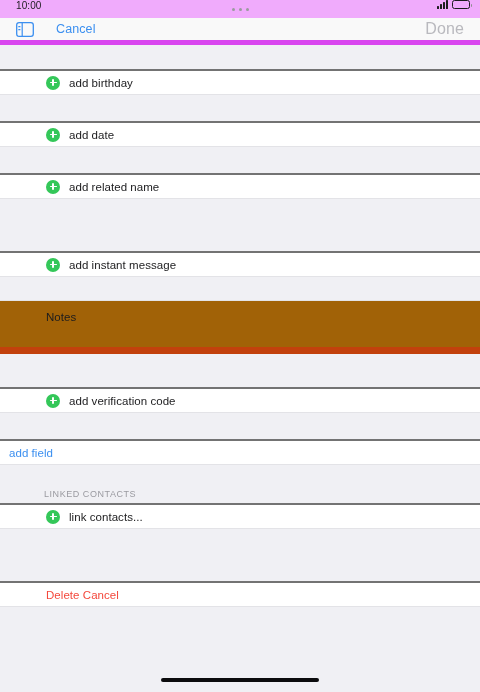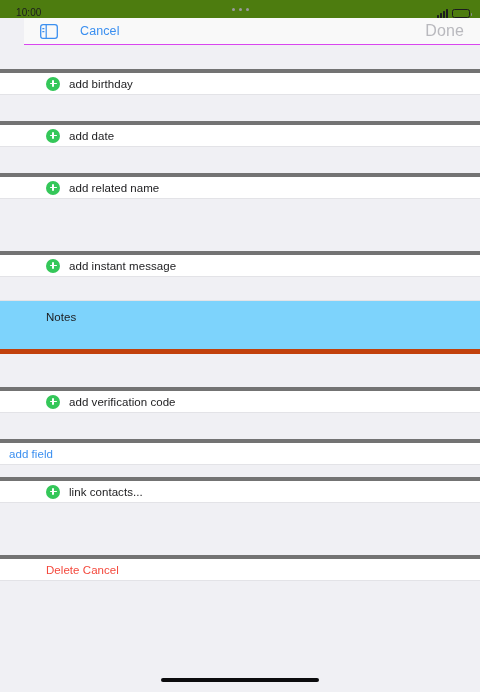--- a/index.html
+++ b/index.html
@@ -19,23 +19,23 @@
     width: 480px;
     height: 692px;
     background: #f0f0f4;
     display: flex;
     flex-direction: column;
   }
 
   
   .statusbar {
     height: 18px;
-    background: #4d7c0f;
-    display: flex;
-    align-items: flex-end;
+    background: #f0abfc;
+    display: flex;
+    align-items: flex-start;
     padding: 0 10px 0 16px;
     flex: 0 0 auto;
     position: relative;
   }
   .status-time {
     font-size: 10px;
     color: #1c1c1e;
     letter-spacing: 0.1px;
     font-weight: 400;
   }
@@ -99,27 +99,26 @@
   .battery .fill {
     height: 100%;
     background: #1c1c1e;
     border-radius: 1px;
   }
 
   
   .navbar {
     height: 27px;
     background: #f9f9f9;
-    border-bottom: 1px solid #d946ef;
+    border-bottom: 5px solid #d946ef;
     display: flex;
     align-items: center;
     padding: 0 16px;
     flex: 0 0 auto;
     box-sizing: border-box;
-    margin-left: 24px;
   }
   .sidebar-toggle {
     width: 18px;
     height: 15px;
     flex: 0 0 auto;
     display: block;
   }
   .nav-cancel {
     color: #3b8ff0;
     font-size: 12.5px;
@@ -138,21 +137,21 @@
     flex: 1 1 auto;
     background: #f0f0f4;
     overflow: hidden;
     position: relative;
   }
   .gap {
     background: #f0f0f4;
   }
   .row {
     background: #ffffff;
-    border-top: 4px solid #737373;
+    border-top: 2px solid #737373;
     border-bottom: 1px solid #e3e3e7;
     height: 26px;
     display: flex;
     align-items: center;
     box-sizing: border-box;
   }
   .plus {
     width: 14px;
     height: 14px;
     border-radius: 50%;
@@ -187,23 +186,23 @@
     letter-spacing: 0.05px;
   }
   .row-label.link {
     color: #3b8ff0;
   }
   .row-label.danger {
     color: #f4483c;
     margin-left: 46px;
   }
   .notes-block {
-    background: #7dd3fc;
+    background: #a16207;
     border-top: 1px solid #e3e3e7;
-    border-bottom: 5px solid #c2410c;
+    border-bottom: 7px solid #c2410c;
     height: 54px;
     box-sizing: border-box;
     padding: 6px 4px 0 46px;
   }
   .notes-placeholder {
     font-size: 11.5px;
     color: #1c1c1e;
     letter-spacing: 0.05px;
   }
   .section-header {
@@ -321,20 +320,23 @@
     </div>
 
     <div class="gap" style="height:26px"></div>
 
     <div class="row">
       <span class="row-label link">add field</span>
     </div>
 
     <div class="gap" style="height:12px"></div>
 
+    <div class="section-header">
+      <span>LINKED CONTACTS</span>
+    </div>
 
     <div class="row">
       <span class="plus"></span>
       <span class="row-label">link contacts...</span>
     </div>
 
     <div class="gap" style="height:26px"></div>
 
 
     <div class="gap" style="height:26px"></div>

